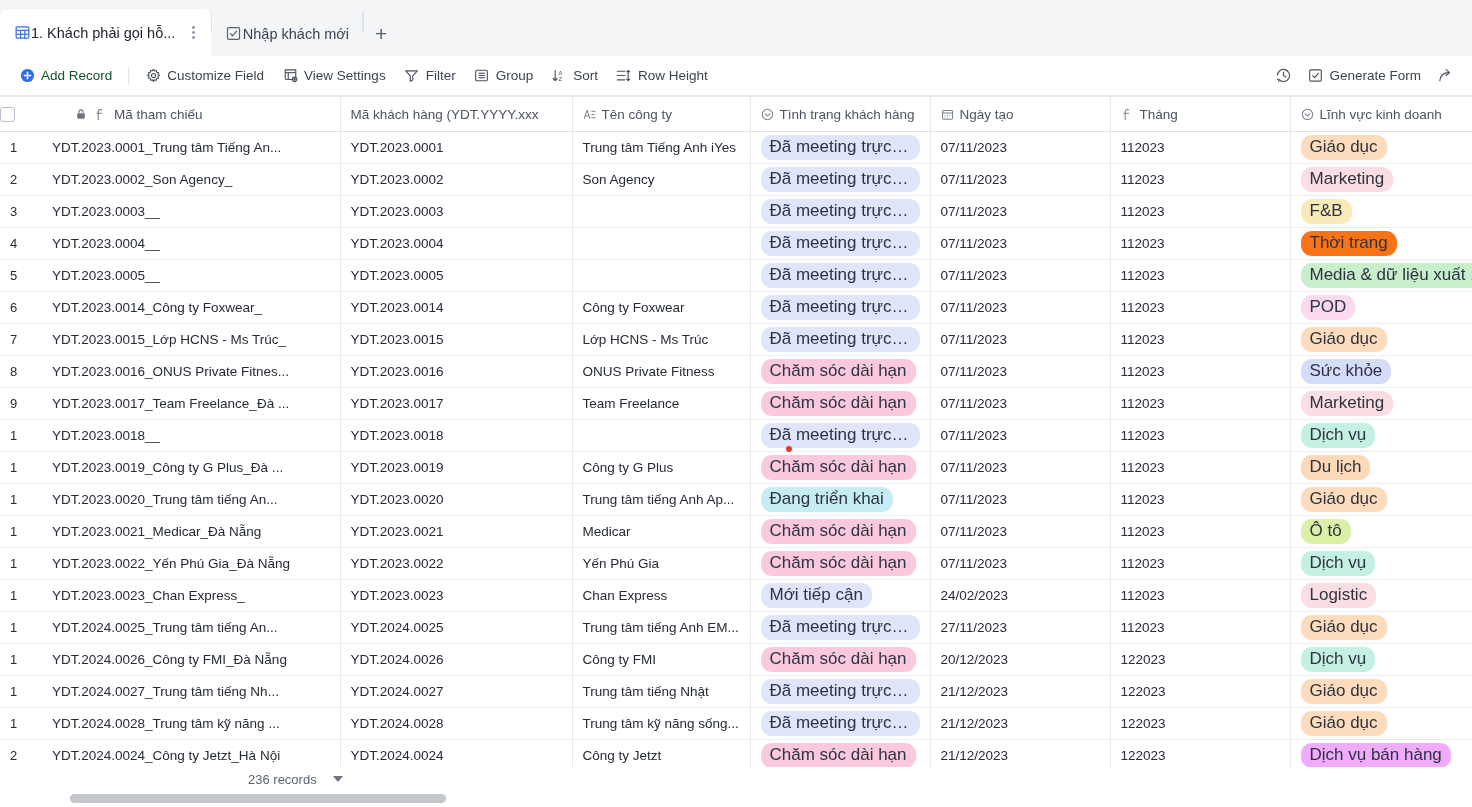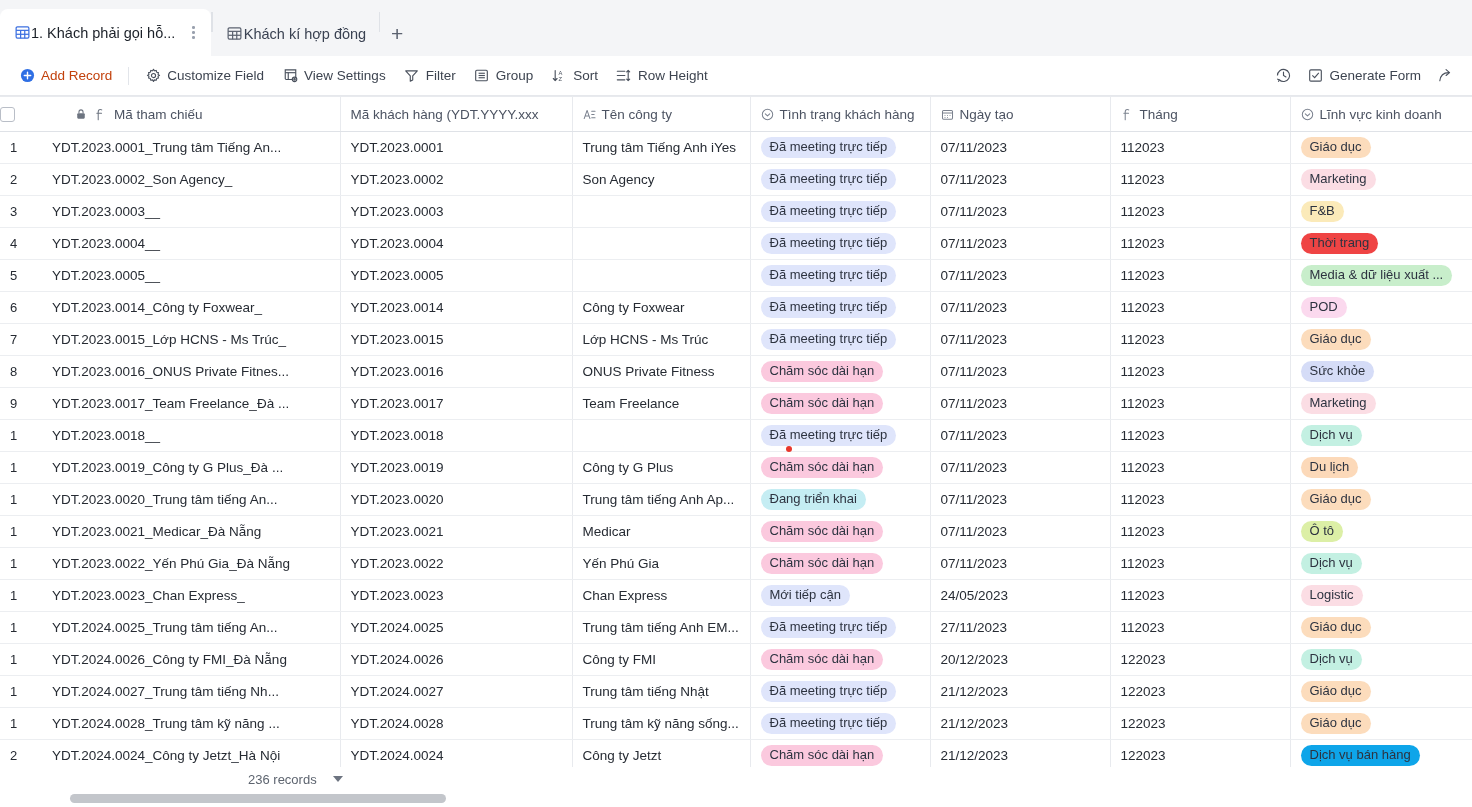--- a/index.html
+++ b/index.html
@@ -64,21 +64,21 @@
   }
   .tb-btn {
     display: flex; align-items: center; gap: 6px;
     padding: 5px 9px;
     font-size: 13.5px;
     color: #3d4450;
     border-radius: 5px;
     cursor: pointer;
     white-space: nowrap;
   }
-  .tb-btn.primary { color: #c2410c; font-weight: 400; }
+  .tb-btn.primary { color: #14532d; font-weight: 400; }
   .tb-sep { width: 1px; height: 18px; background: #e2e5ea; margin: 0 7px; }
   .tb-spacer { flex: 1; }
   .tb-ico { display: inline-flex; width: 16px; height: 16px; align-items: center; justify-content: center; flex: none; }
   .tb-iconbtn {
     width: 30px; height: 28px; display: flex; align-items: center; justify-content: center;
     border-radius: 5px; cursor: pointer; color: #4a515d;
   }
 
   
   .grid-wrap {
@@ -143,21 +143,21 @@
   
   .hdr-first { display: flex; align-items: center; gap: 6px; padding-left: 56px; }
 
   td.c-ref { padding-left: 34px !important; }
 
   
   .badge {
     display: inline-block;
     padding: 2.5px 9px 3.5px;
     border-radius: 11px;
-    font-size: 13px;
+    font-size: 17px;
     line-height: 1.15;
     max-width: 100%;
     overflow: hidden;
     text-overflow: ellipsis;
     white-space: nowrap;
     vertical-align: middle;
   }
 
   
   .cursor-dot {
@@ -219,34 +219,31 @@
     <span>1. Khách phải gọi hỗ...</span>
     <span class="tab-dots">
         <i></i>
         <i></i>
         <i></i>
       </span>
   </div>
 
   <div class="tab-sep"></div>
 
-  <div class="tab-sep"></div>
-
   <div class="tab">
     <span class="tab-icon">
       <svg width="15" height="15" viewBox="0 0 16 16" fill="none" stroke="#5b6270" stroke-width="1.3">
-        <rect x="1.2" y="2" width="13.6" height="12" rx="1.4"></rect>
-        <line x1="1.2" y1="5.7" x2="14.8" y2="5.7"></line>
-        <line x1="6" y1="5.7" x2="6" y2="14"></line>
-        <line x1="10.4" y1="5.7" x2="10.4" y2="14"></line>
-        <line x1="1.2" y1="9.9" x2="14.8" y2="9.9"></line>
-      </svg>
-    </span>
-    <span>Khách kí hợp đồng</span>
-  </div>
+        <rect x="1.6" y="1.8" width="12.8" height="12.4" rx="1.4"></rect>
+        <polyline points="4.4,7.9 7,10.4 11.6,5.2"></polyline>
+      </svg>
+    </span>
+    <span>Nhập khách mới</span>
+  </div>
+  <div class="tab-sep"></div>
+
   <div class="tab-sep"></div>
 
   <div class="tab-add">+</div>
 </div>
 
 <div class="toolbar">
   <div class="tb-btn primary">
     <span class="tb-ico">
       <svg width="15" height="15" viewBox="0 0 16 16">
         <circle cx="8" cy="8" r="7" fill="#2f6fe4"></circle>
@@ -488,21 +485,21 @@
           <td class="col-field"><span class="badge" style="background: rgb(251, 234, 185); color: rgb(45, 51, 64);">F&amp;B</span></td>
         </tr>
         <tr>
           <td class="rownum">4</td>
           <td class="c-ref">YDT.2023.0004__</td>
           <td class="">YDT.2023.0004</td>
           <td class=""></td>
           <td><span class="badge" style="background: rgb(223, 229, 251); color: rgb(45, 51, 64);">Đã meeting trực tiếp</span></td>
           <td class="">07/11/2023</td>
           <td class="">112023</td>
-          <td class="col-field"><span class="badge" style="background: #ef4444; color: rgb(45, 51, 64);">Thời trang</span></td>
+          <td class="col-field"><span class="badge" style="background: #f97316; color: rgb(45, 51, 64);">Thời trang</span></td>
         </tr>
         <tr>
           <td class="rownum">5</td>
           <td class="c-ref">YDT.2023.0005__</td>
           <td class="">YDT.2023.0005</td>
           <td class=""></td>
           <td><span class="badge" style="background: rgb(223, 229, 251); color: rgb(45, 51, 64);">Đã meeting trực tiếp</span></td>
           <td class="">07/11/2023</td>
           <td class="">112023</td>
           <td class="col-field"><span class="badge" style="background: rgb(200, 238, 203); color: rgb(45, 51, 64);">Media &amp; dữ liệu xuất ...</span></td>
@@ -596,21 +593,21 @@
           <td class="">07/11/2023</td>
           <td class="">112023</td>
           <td class="col-field"><span class="badge" style="background: rgb(195, 240, 226); color: rgb(45, 51, 64);">Dịch vụ</span></td>
         </tr>
         <tr>
           <td class="rownum">15</td>
           <td class="c-ref">YDT.2023.0023_Chan Express_</td>
           <td class="">YDT.2023.0023</td>
           <td class="">Chan Express</td>
           <td><span class="badge" style="background: rgb(223, 229, 251); color: rgb(45, 51, 64);">Mới tiếp cận</span></td>
-          <td class="">24/05/2023</td>
+          <td class="">24/02/2023</td>
           <td class="">112023</td>
           <td class="col-field"><span class="badge" style="background: rgb(251, 221, 228); color: rgb(45, 51, 64);">Logistic</span></td>
         </tr>
         <tr>
           <td class="rownum">16</td>
           <td class="c-ref">YDT.2024.0025_Trung tâm tiếng An...</td>
           <td class="">YDT.2024.0025</td>
           <td class="">Trung tâm tiếng Anh EM...</td>
           <td><span class="badge" style="background: rgb(223, 229, 251); color: rgb(45, 51, 64);">Đã meeting trực tiếp</span></td>
           <td class="">27/11/2023</td>
@@ -648,21 +645,21 @@
           <td class="col-field"><span class="badge" style="background: rgb(252, 220, 188); color: rgb(45, 51, 64);">Giáo dục</span></td>
         </tr>
         <tr>
           <td class="rownum">20</td>
           <td class="c-ref">YDT.2024.0024_Công ty Jetzt_Hà Nội</td>
           <td class="">YDT.2024.0024</td>
           <td class="">Công ty Jetzt</td>
           <td><span class="badge" style="background: rgb(251, 201, 222); color: rgb(45, 51, 64);">Chăm sóc dài hạn</span></td>
           <td class="">21/12/2023</td>
           <td class="">122023</td>
-          <td class="col-field"><span class="badge" style="background: #0ea5e9; color: rgb(45, 51, 64);">Dịch vụ bán hàng</span></td>
+          <td class="col-field"><span class="badge" style="background: #f0abfc; color: rgb(45, 51, 64);">Dịch vụ bán hàng</span></td>
         </tr>
       </tbody>
   </table>
   <div class="cursor-dot" id="cursor-dot" style="left: 786px; top: 350px;"></div>
 </div>
 
 <div class="footer">
   <div class="rec-count">
     <span>236 records</span>
     <span class="caret-dn"></span>

